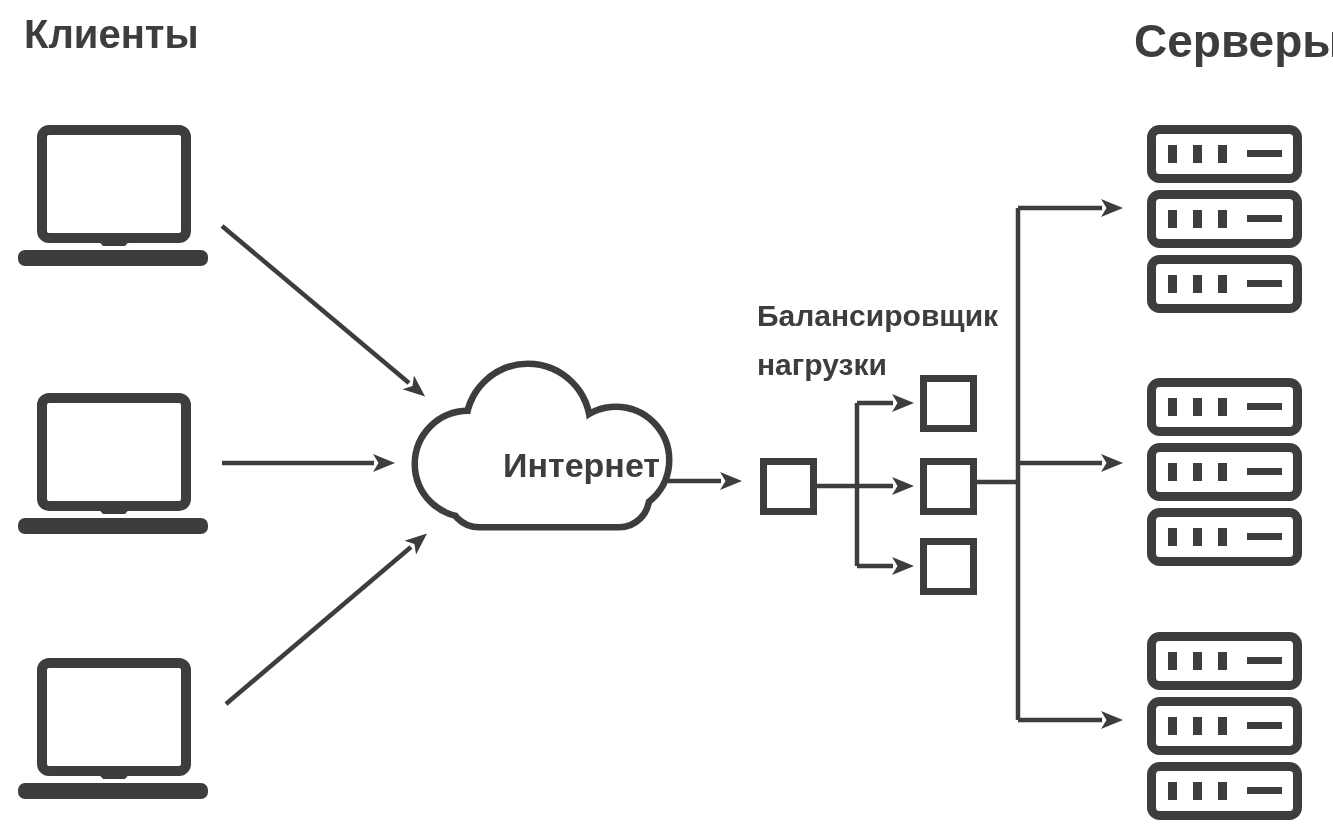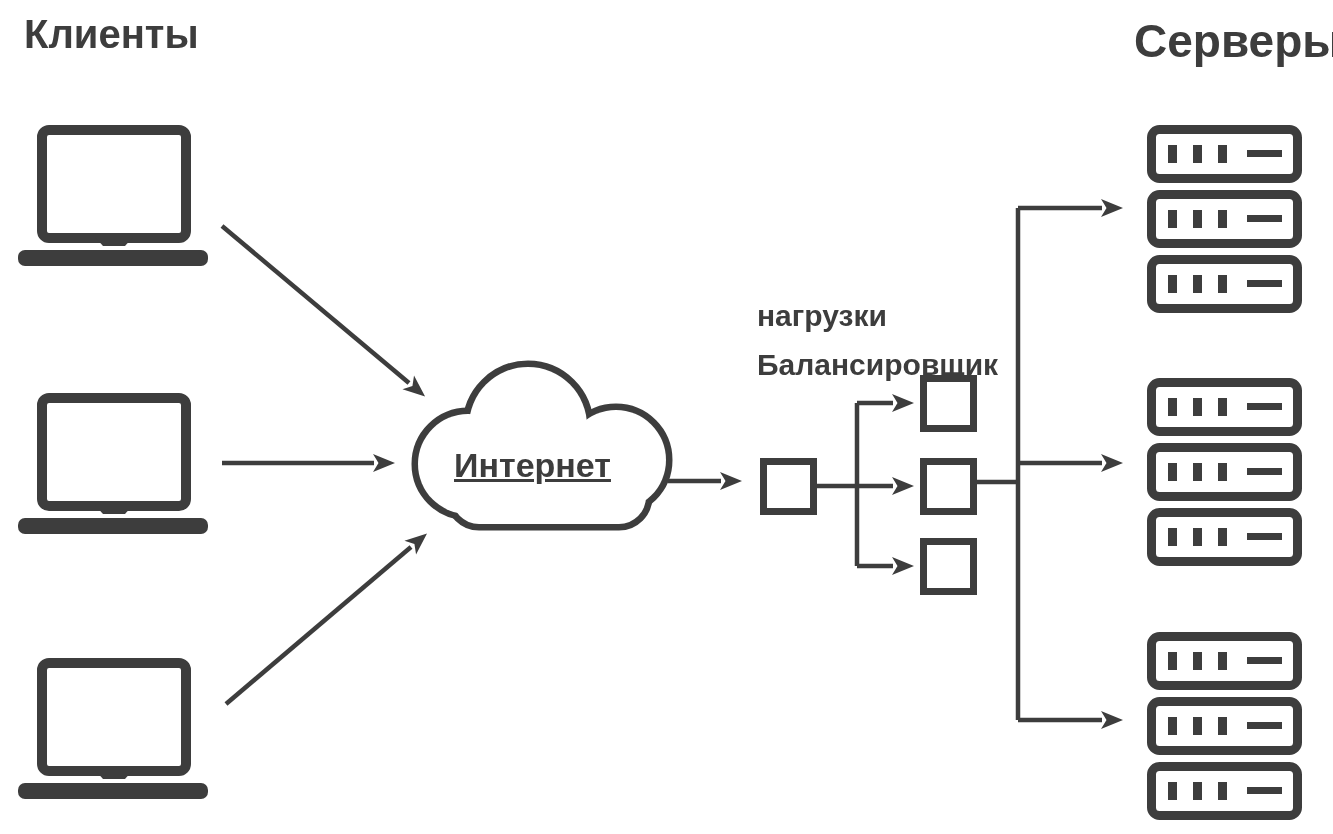--- a/index.html
+++ b/index.html
@@ -13,22 +13,22 @@
   }
   .stage svg { position:absolute; left:0; top:0; }
   .lbl {
     position:absolute; color:var(--ink); font-weight:bold;
     white-space:nowrap; -webkit-font-smoothing:antialiased;
   }
   .lbl-clients   { left:24px;  top:12px;  font-size:40px; }
   .lbl-servers   { left:1134px;top:14px;  font-size:46px; }
   .lbl-balancer  { left:757px; top:291px; font-size:30px; line-height:49px; }
   .lbl-balancer span { display:block; }
-  .lbl-internet  { left:405px; top:448px; width:255px; text-align:center;
-                   font-size:34px; line-height:34px; white-space:nowrap;text-decoration:underline; }
+  .lbl-internet  { left:405px; top:448px; width:255px; text-align:right;
+                   font-size:34px; line-height:34px; white-space:nowrap; }
 </style>
 </head>
 <body>
 
 <div class="stage">
 
   <svg width="1333" height="834" viewBox="0 0 1333 834">
     <defs>
       <marker id="arw" viewBox="0 0 24 20" refX="2" refY="10" markerWidth="24" markerHeight="20" markerUnits="userSpaceOnUse" orient="auto">
         <path d="M1,1 L23,10 L1,19 L6.5,10 Z" fill="#3d3d3d"></path>
@@ -102,18 +102,18 @@
     <use href="#srvgrp" x="1147" y="125"></use>
     <use href="#srvgrp" x="1147" y="378"></use>
     <use href="#srvgrp" x="1147" y="632"></use>
   </svg>
 
   <div class="lbl lbl-clients">Клиенты</div>
 
   <div class="lbl lbl-servers">Серверы</div>
 
   <div class="lbl lbl-balancer">
+    <span>Балансировщик</span>
     <span>нагрузки</span>
-    <span>Балансировщик</span>
   </div>
 
   <div class="lbl lbl-internet">Интернет</div>
 </div>
 
 </body></html>

